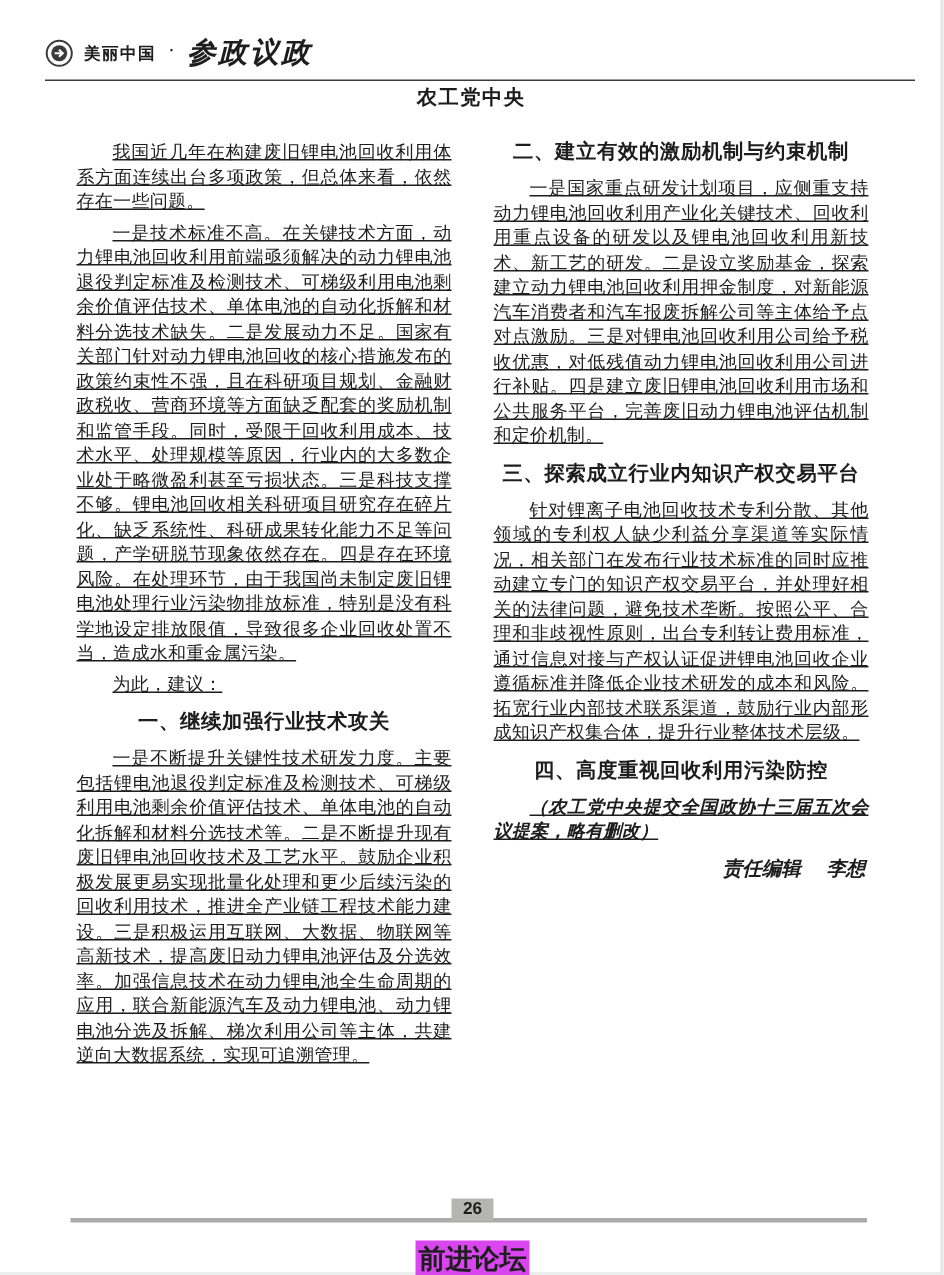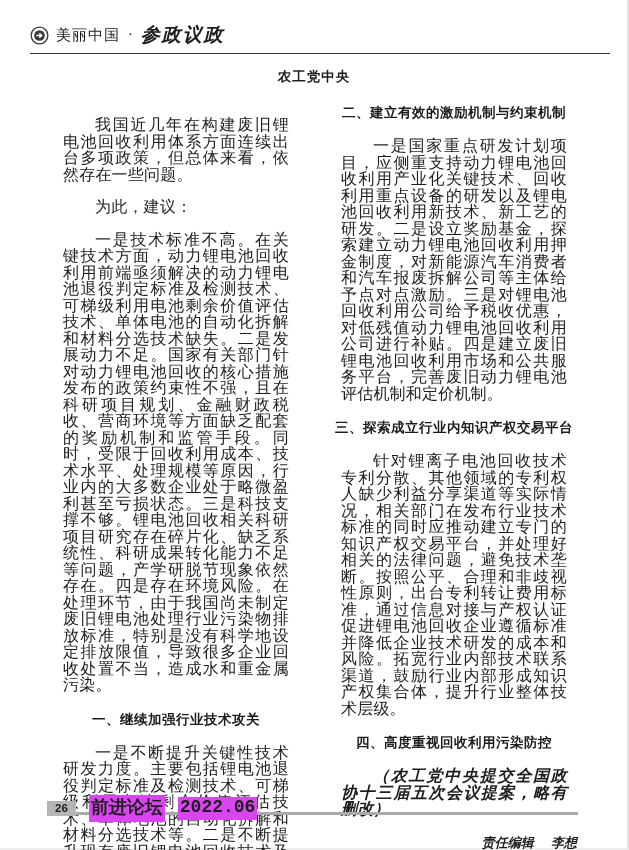--- a/index.html
+++ b/index.html
@@ -28,22 +28,22 @@
     align-items: center;
     gap: 7px;
     margin-left: -17px;
     margin-right: -29px;
     border-bottom: 1.4px solid #3a3a3a;
     padding-bottom: 5px;
   }
   .header-icon { display: inline-flex; flex: none; }
   .header-title {
     font-family: "Liberation Sans", sans-serif;
-    font-weight: normal;
-    font-size: 15px;
+    font-weight: bold;
+    font-size: 11px;
     letter-spacing: 1px;
   }
   .header-sep { font-size: 14px; margin: 0 1px; }
   .header-subtitle {
     font-family: "Liberation Serif", serif;
     font-style: italic;
     font-weight: bold;
     font-size: 19px;
     letter-spacing: 2px;
   }
@@ -51,41 +51,42 @@
   .title {
     margin: 16px 0 0 0;
     text-align: center;
     font-family: "Liberation Sans", sans-serif;
     font-weight: bold;
     font-size: 29px;
     line-height: 38px;
     letter-spacing: 1px;
   }
   .author {
-    margin-top: 14px;
+    margin-top: 2px;
     text-align: center;
     font-family: "Liberation Sans", sans-serif;
     font-weight: bold;
     font-size: 13.5px;
     letter-spacing: 1px;
   }
   
   .columns {
     display: flex;
     gap: 20px;
     margin-top: 15px;
   }
   .col { width: 258px; flex: none; }
   .col p {
-    margin: 16px;
-    font-size: 16px;
+    margin: 4px;
+    font-size: 12px;
     line-height: 16.5px;
     text-align: justify;
     text-indent: 2em;
     letter-spacing: 0.2px;
+    text-decoration: underline;
   }
   .col-heading {
     margin: 7px 0 7px 0;
     text-align: center;
     font-weight: bold;
     font-size: 13.5px;
     line-height: 19px;
     letter-spacing: 0.5px;
   }
   .col-heading.first { margin-top: 2px; }
@@ -106,20 +107,21 @@
   
   .footer {
     position: absolute;
     top: 799px;
     left: 47px;
     width: 536px;
     height: 18px;
     display: flex;
     align-items: center;
     gap: 13px;
+    flex-direction: column;
   }
   .footer-rule {
     position: absolute;
     left: 0;
     top: 13px;
     width: 531px;
     height: 3px;
     background: #aaaaaa;
     z-index: 0;
   }
@@ -161,22 +163,22 @@
     <span class="header-subtitle">参政议政</span>
   </div>
 
 
   <div class="author">农工党中央</div>
 
   <div class="columns">
 
     <div class="col">
       <p>我国近几年在构建废旧锂电池回收利用体系方面连续出台多项政策，但总体来看，依然存在一些问题。</p>
+      <p>一是技术标准不高。在关键技术方面，动力锂电池回收利用前端亟须解决的动力锂电池退役判定标准及检测技术、可梯级利用电池剩余价值评估技术、单体电池的自动化拆解和材料分选技术缺失。二是发展动力不足。国家有关部门针对动力锂电池回收的核心措施发布的政策约束性不强，且在科研项目规划、金融财政税收、营商环境等方面缺乏配套的奖励机制和监管手段。同时，受限于回收利用成本、技术水平、处理规模等原因，行业内的大多数企业处于略微盈利甚至亏损状态。三是科技支撑不够。锂电池回收相关科研项目研究存在碎片化、缺乏系统性、科研成果转化能力不足等问题，产学研脱节现象依然存在。四是存在环境风险。在处理环节，由于我国尚未制定废旧锂电池处理行业污染物排放标准，特别是没有科学地设定排放限值，导致很多企业回收处置不当，造成水和重金属污染。</p>
       <p>为此，建议：</p>
-      <p>一是技术标准不高。在关键技术方面，动力锂电池回收利用前端亟须解决的动力锂电池退役判定标准及检测技术、可梯级利用电池剩余价值评估技术、单体电池的自动化拆解和材料分选技术缺失。二是发展动力不足。国家有关部门针对动力锂电池回收的核心措施发布的政策约束性不强，且在科研项目规划、金融财政税收、营商环境等方面缺乏配套的奖励机制和监管手段。同时，受限于回收利用成本、技术水平、处理规模等原因，行业内的大多数企业处于略微盈利甚至亏损状态。三是科技支撑不够。锂电池回收相关科研项目研究存在碎片化、缺乏系统性、科研成果转化能力不足等问题，产学研脱节现象依然存在。四是存在环境风险。在处理环节，由于我国尚未制定废旧锂电池处理行业污染物排放标准，特别是没有科学地设定排放限值，导致很多企业回收处置不当，造成水和重金属污染。</p>
       <h3 class="col-heading">一、继续加强行业技术攻关</h3>
       <p>一是不断提升关键性技术研发力度。主要包括锂电池退役判定标准及检测技术、可梯级利用电池剩余价值评估技术、单体电池的自动化拆解和材料分选技术等。二是不断提升现有废旧锂电池回收技术及工艺水平。鼓励企业积极发展更易实现批量化处理和更少后续污染的回收利用技术，推进全产业链工程技术能力建设。三是积极运用互联网、大数据、物联网等高新技术，提高废旧动力锂电池评估及分选效率。加强信息技术在动力锂电池全生命周期的应用，联合新能源汽车及动力锂电池、动力锂电池分选及拆解、梯次利用公司等主体，共建逆向大数据系统，实现可追溯管理。</p>
     </div>
 
     <div class="col">
       <h3 class="col-heading first">二、建立有效的激励机制与约束机制</h3>
       <p>一是国家重点研发计划项目，应侧重支持动力锂电池回收利用产业化关键技术、回收利用重点设备的研发以及锂电池回收利用新技术、新工艺的研发。二是设立奖励基金，探索建立动力锂电池回收利用押金制度，对新能源汽车消费者和汽车报废拆解公司等主体给予点对点激励。三是对锂电池回收利用公司给予税收优惠，对低残值动力锂电池回收利用公司进行补贴。四是建立废旧锂电池回收利用市场和公共服务平台，完善废旧动力锂电池评估机制和定价机制。</p>
       <h3 class="col-heading">三、探索成立行业内知识产权交易平台</h3>
       <p>针对锂离子电池回收技术专利分散、其他领域的专利权人缺少利益分享渠道等实际情况，相关部门在发布行业技术标准的同时应推动建立专门的知识产权交易平台，并处理好相关的法律问题，避免技术垄断。按照公平、合理和非歧视性原则，出台专利转让费用标准，通过信息对接与产权认证促进锂电池回收企业遵循标准并降低企业技术研发的成本和风险。拓宽行业内部技术联系渠道，鼓励行业内部形成知识产权集合体，提升行业整体技术层级。</p>
       <h3 class="col-heading">四、高度重视回收利用污染防控</h3>

